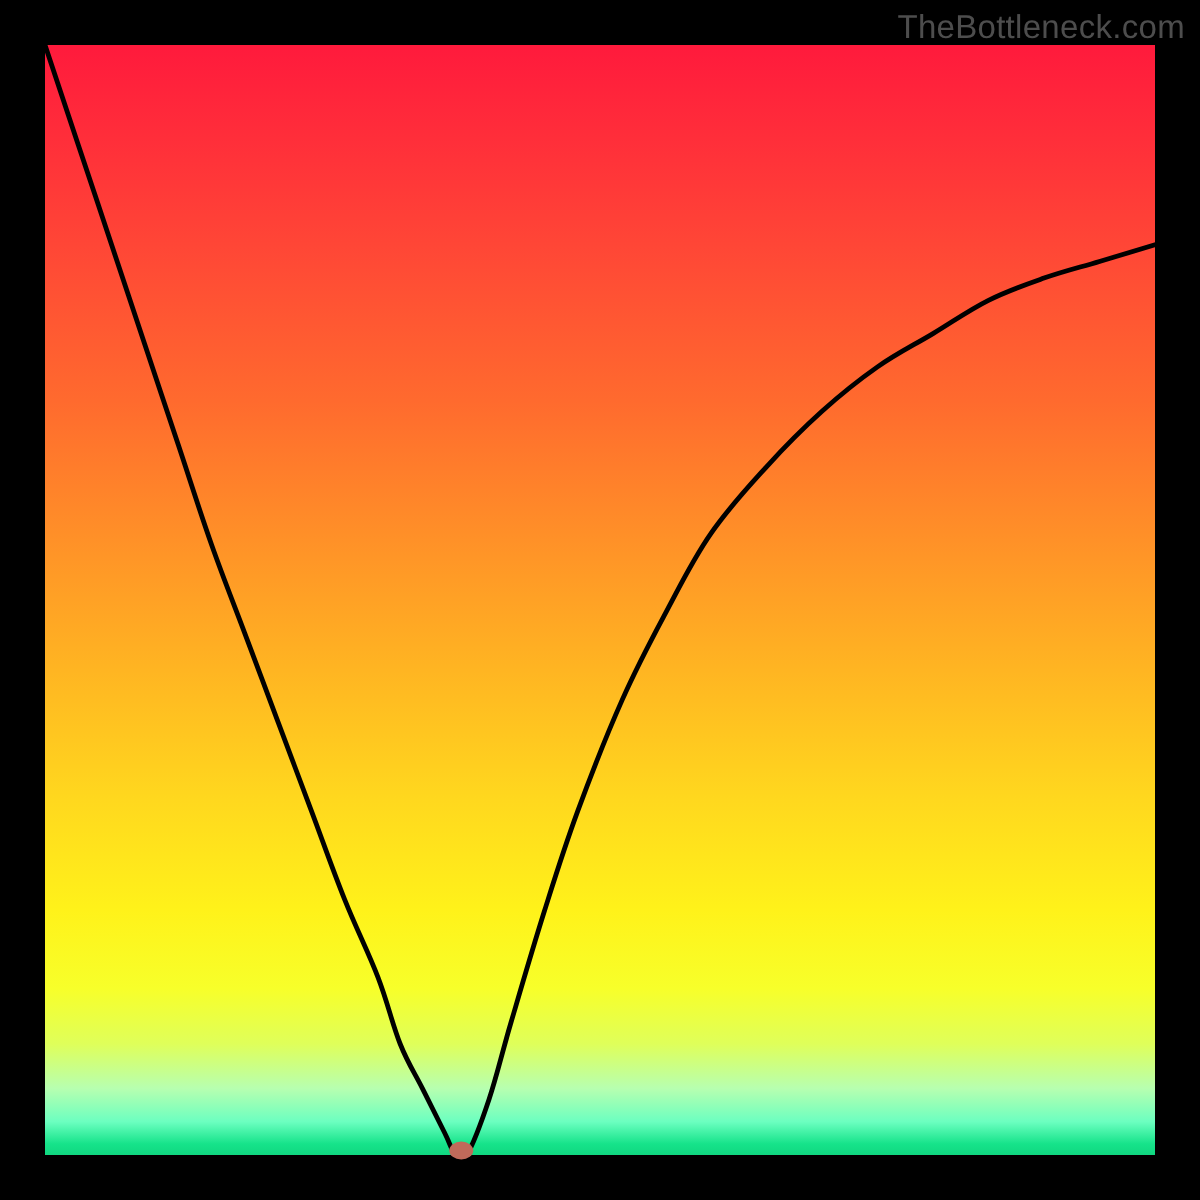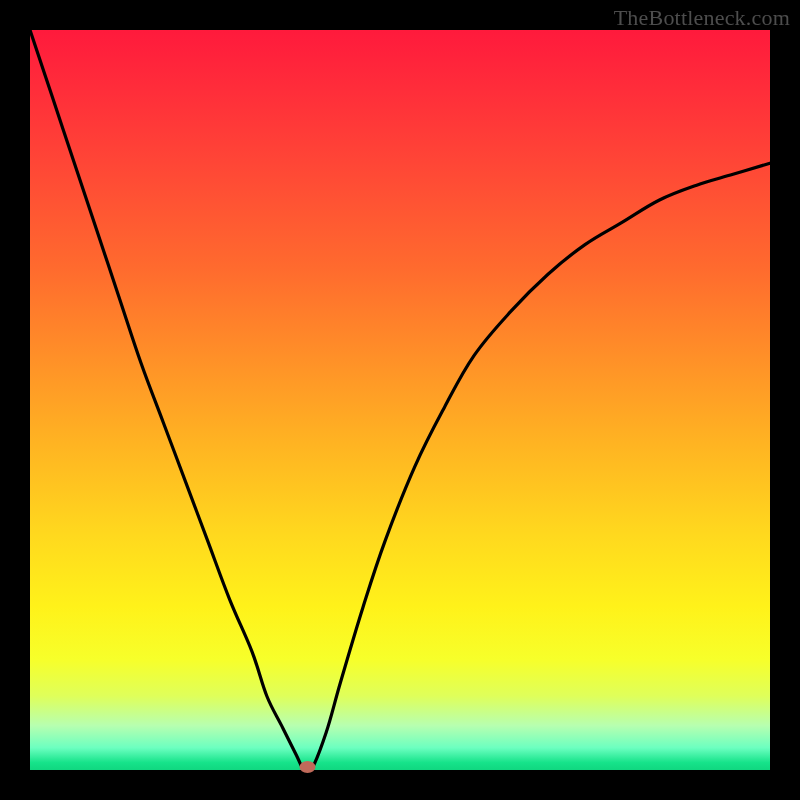--- a/index.html
+++ b/index.html
@@ -9,21 +9,20 @@
     height: 800px;
     background: #000;
     overflow: hidden;
     font-family: Arial, Helvetica, sans-serif;
   }
   .stage {
     position: relative;
     width: 800px;
     height: 800px;
     background: #000;
-    font-family: Liberation Serif, serif;
   }
   .watermark {
     position: absolute;
     top: 5px;
     right: 10px;
     color: #4d4d4d;
     font-size: 22px;
     font-weight: 400;
     letter-spacing: 0.2px;
     z-index: 10;

